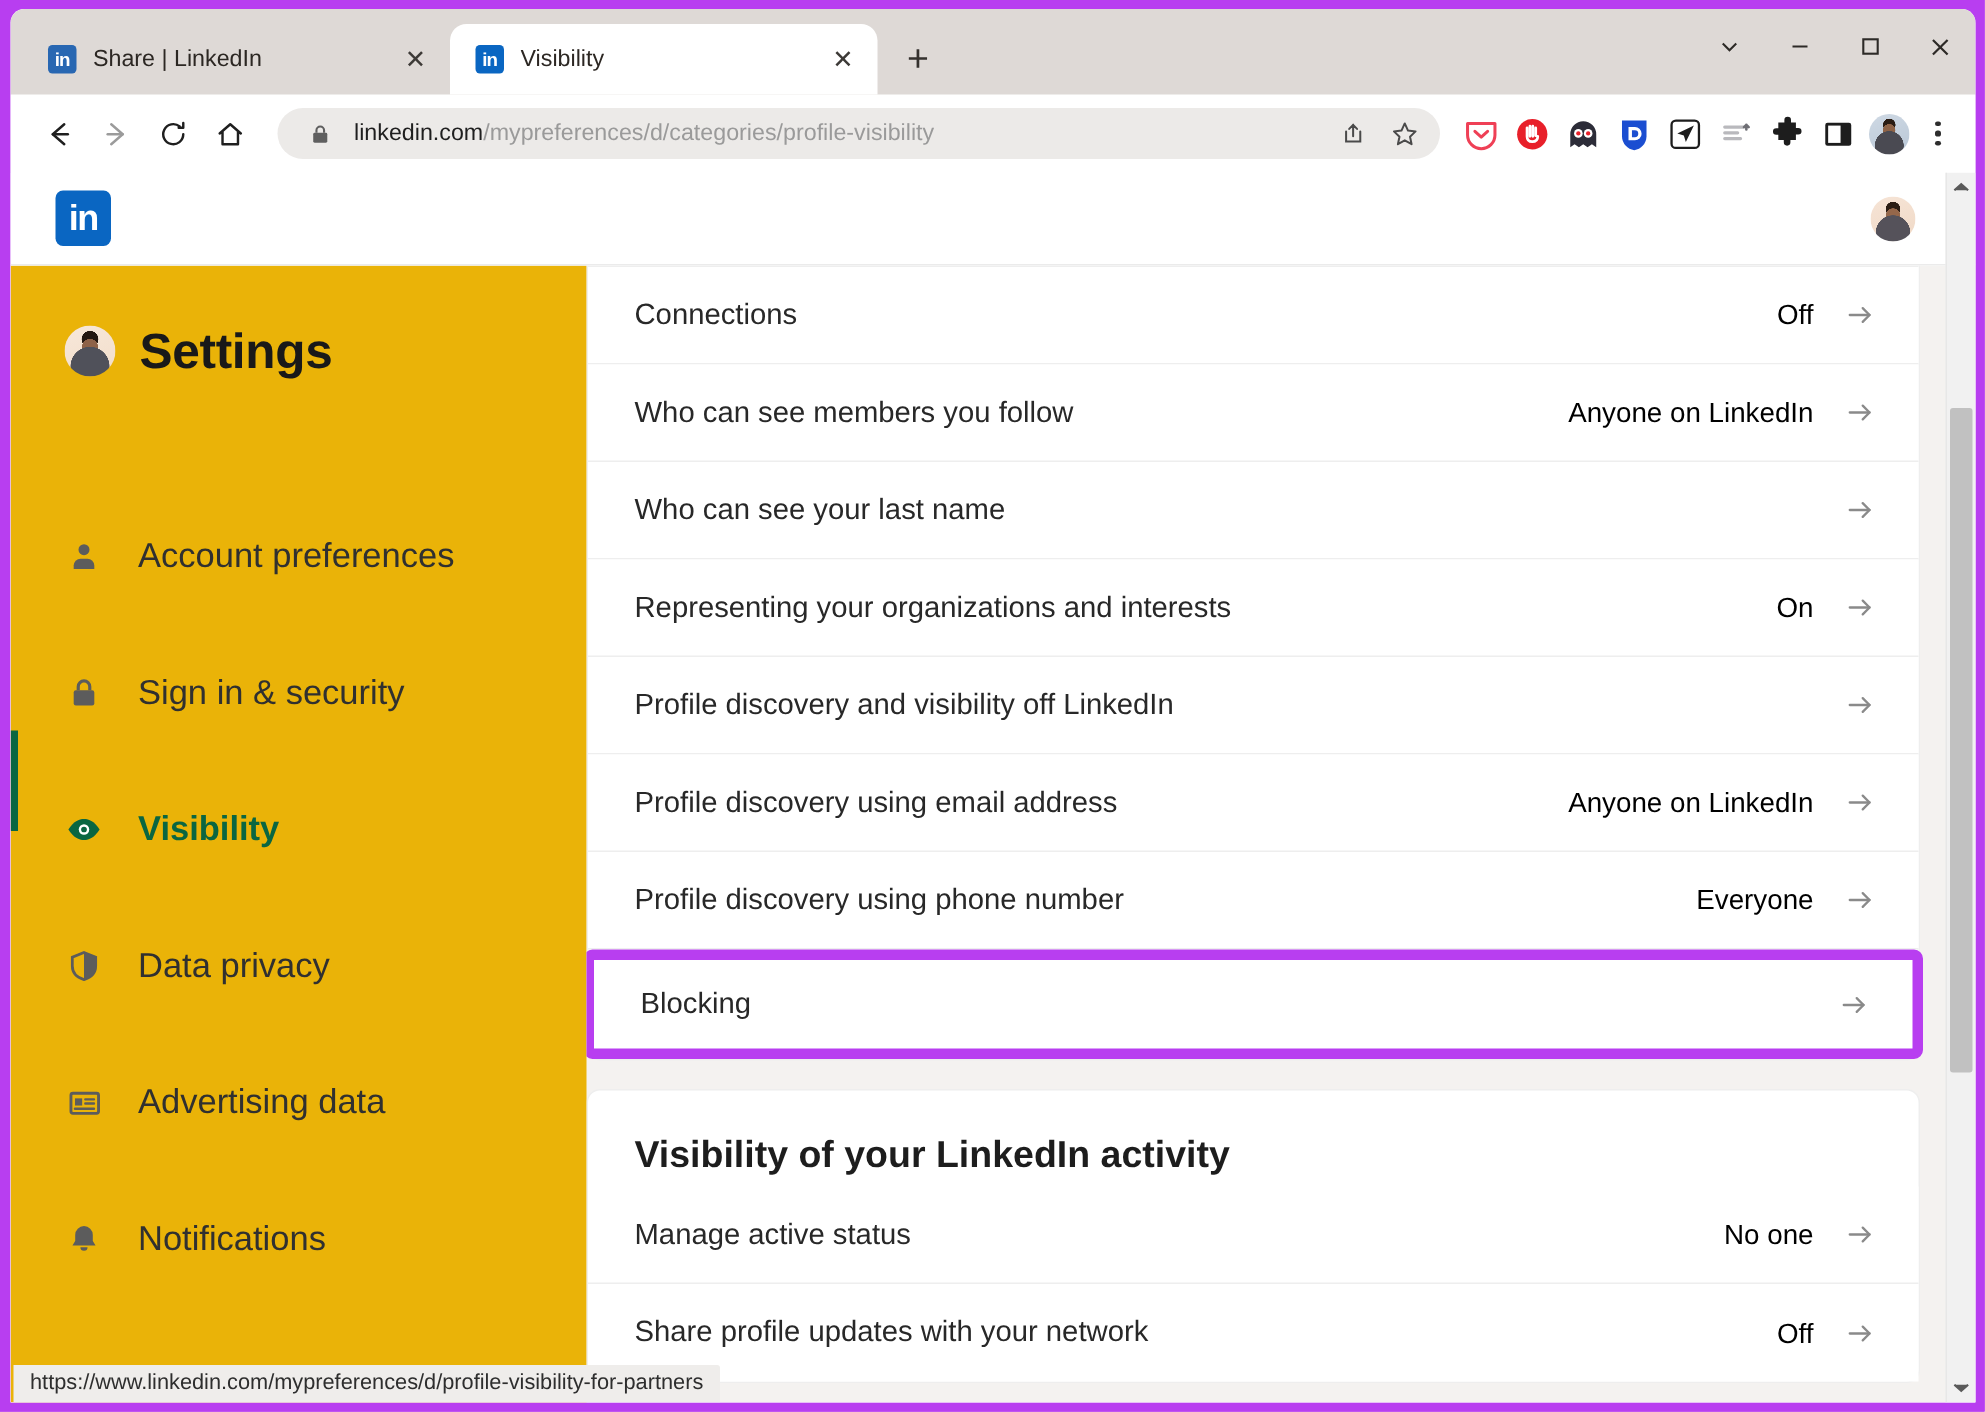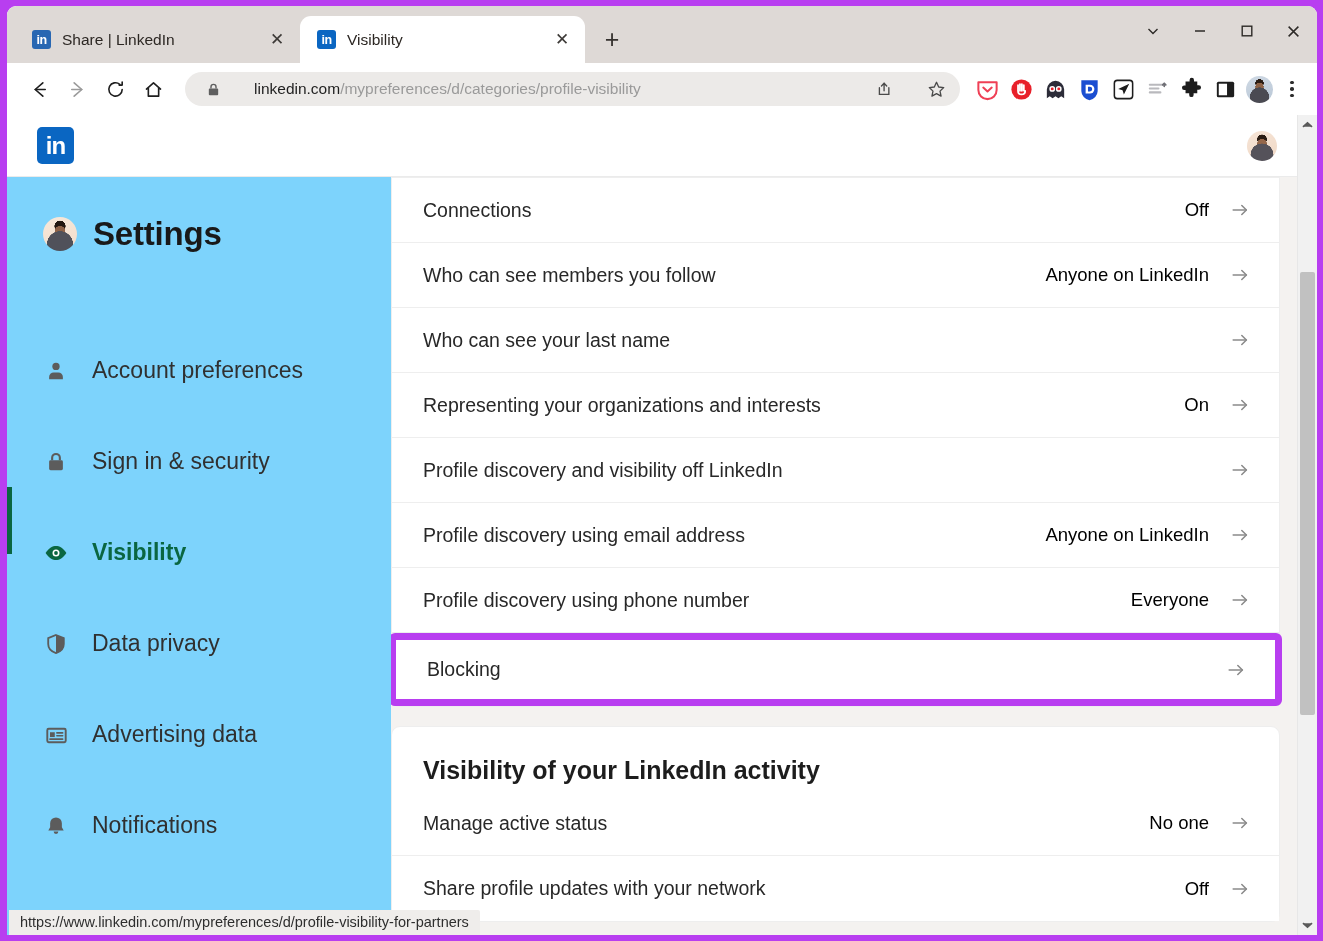--- a/index.html
+++ b/index.html
@@ -99,21 +99,21 @@
   }
   .navbtn.fwd { color: #9b9b9b; }
   .omnibox {
     flex: 1 1 auto;
     height: 34px;
     margin: 0 9px 0 12px;
     background: #eceae8;
     border-radius: 17px;
     display: flex; align-items: center;
     padding: 0 12px 0 16px;
-    gap: 29px;
+    gap: 11px;
     min-width: 0;
   }
   .omni-url {
     flex: 1 1 auto;
     font-size: 15.5px;
     color: #9a9a9a;
     white-space: nowrap; overflow: hidden;
     min-width: 0;
   }
   .omni-url b { color: #1f1f1f; font-weight: normal; }
@@ -175,21 +175,21 @@
 
   .body-wrap {
     display: flex;
     height: calc(100% - 62px);
     background: #f4f2f0;
   }
 
   
   .sidebar {
     width: 384px; flex: 0 0 384px;
-    background: #7dd3fc;
+    background: #eab308;
     padding: 26px 0 0 0;
     position: relative;
   }
   .settings-head {
     display: flex; align-items: center; gap: 16px;
     padding: 12px 0 0 36px;
   }
   .settings-avatar {
     width: 34px; height: 34px; border-radius: 50%;
     background:

